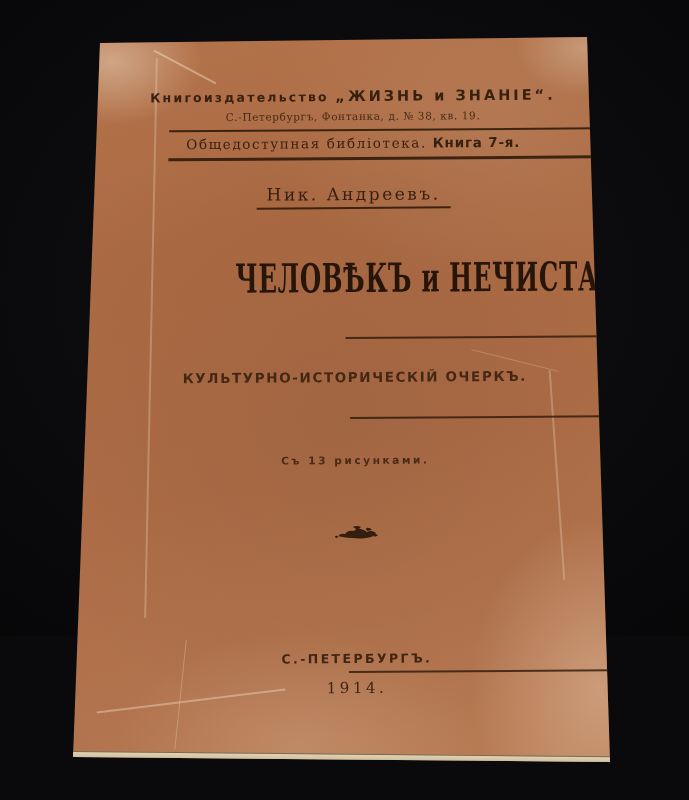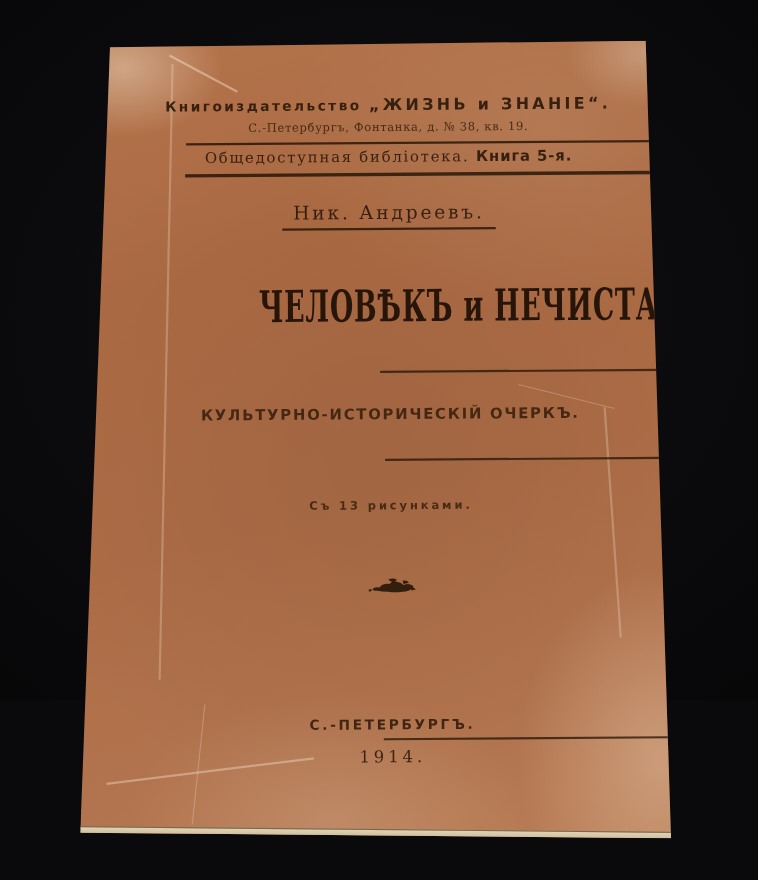--- a/index.html
+++ b/index.html
@@ -110,21 +110,21 @@
         <span>Книгоиздательство</span>
         <span class="pub-name">„ЖИЗНЬ и ЗНАНІЕ“.</span>
       </div>
 
       <div class="address">С.-Петербургъ, Фонтанка, д. № 38, кв. 19.</div>
 
       <div class="rule rule-1"></div>
 
       <div class="series ink">
         <span>Общедоступная библіотека.</span>
-        <span class="book-no">Книга 5-я.</span>
+        <span class="book-no">Книга 7-я.</span>
       </div>
 
       <div class="rule rule-2"></div>
 
       <div class="author-row">
         <span class="author ink">Ник. Андреевъ.</span>
       </div>
 
       <div class="title-row">
         <span class="title">ЧЕЛОВѢКЪ и НЕЧИСТАЯ СИЛА.</span>

